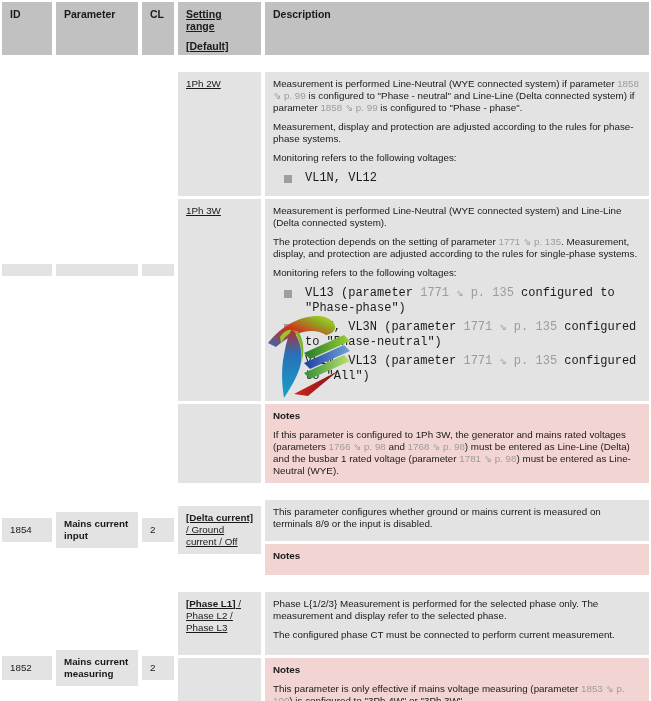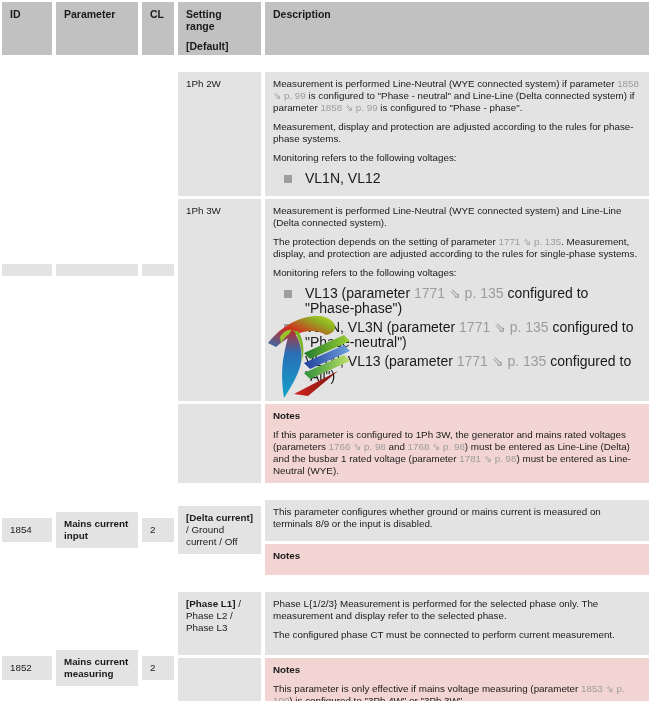--- a/index.html
+++ b/index.html
@@ -5,33 +5,33 @@
   html,body{margin:0;padding:0;background:#ffffff;}
   .page{position:relative;width:651px;height:701px;background:#ffffff;overflow:hidden;
         font-family:"Liberation Sans","DejaVu Sans",sans-serif;color:#1a1a1a;}
   .tbl{position:absolute;left:2px;top:2px;width:647px;}
   .group{display:flex;gap:4px;margin-bottom:3px;align-items:center;}
   .cell{background:#e3e3e3;box-sizing:border-box;padding:6px 8px;font-size:9.8px;line-height:12px;}
   .hdr .cell{background:#c1c1c1;font-weight:bold;font-size:10.5px;line-height:12px;height:53px;}
   .c-id{width:50px;flex:0 0 50px;}
   .c-param{width:82px;flex:0 0 82px;font-weight:bold;}
   .c-cl{width:32px;flex:0 0 32px;}
-  .c-set{width:83px;flex:0 0 83px;}
+  .c-set{width:83px;flex:0 0 83px;text-decoration:underline;}
   .c-desc{flex:1 1 auto;}
   .right{flex:1 1 auto;display:flex;flex-direction:column;gap:3px;margin-top:14px;}
   .sub{display:flex;gap:4px;flex:1 1 auto;}
   .notes{background:#f2d5d2;}
   .hdr-line2{margin-top:8px;}
   p.para{margin:0 0 7px 0;}
   p.para:last-child{margin-bottom:0;}
   .notes-h{font-weight:bold;margin:0 0 7px 0;}
   .sg-r{color:#9c9c9c;}
   .sg-b{font-weight:bold;}
   .sg-i{font-style:italic;}
-  ul.blist{list-style:none;margin:2px 0 0 0;padding:0;font-size:14px;line-height:15.5px;}
+  ul.blist{list-style:none;margin:2px 0 0 0;padding:0;font-size:12px;line-height:15.5px;font-family:Liberation Mono, monospace;}
   ul.blist li{display:flex;margin:0 0 3px 0;padding-left:11px;}
   .sq{flex:0 0 8px;width:8px;height:8px;background:#9e9e9e;margin:4px 13px 0 0;}
   .btxt{flex:1 1 auto;}
   .mh-a{min-height:105px;} .mh-b{min-height:202px;} .mh-c{min-height:71px;}
   .mh-d{min-height:41px;}  .mh-e{min-height:25px;}
   .mh-f{min-height:63px;}  .mh-g{min-height:100px;}
   .watermark{position:absolute;left:264px;top:309px;width:92px;height:96px;pointer-events:none;}
 </style>
 </head>
 <body>

